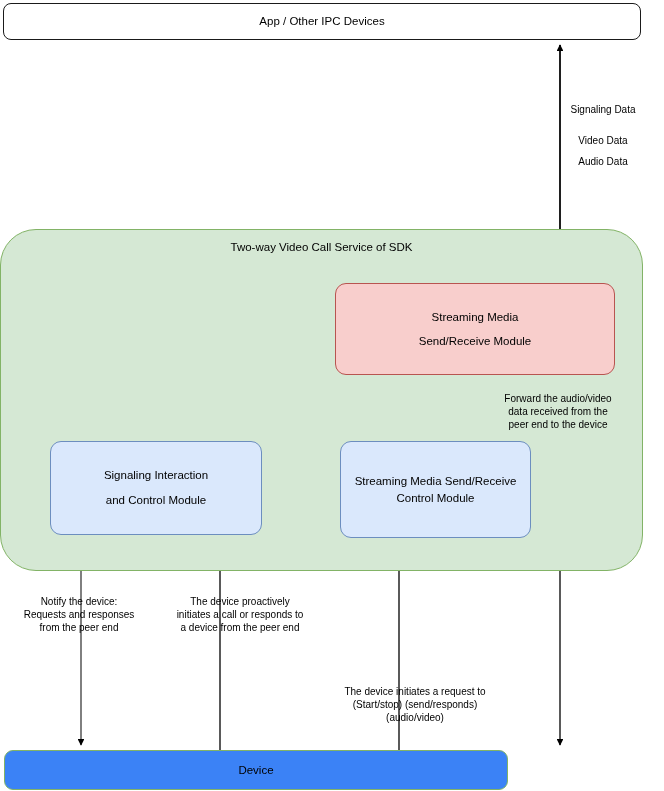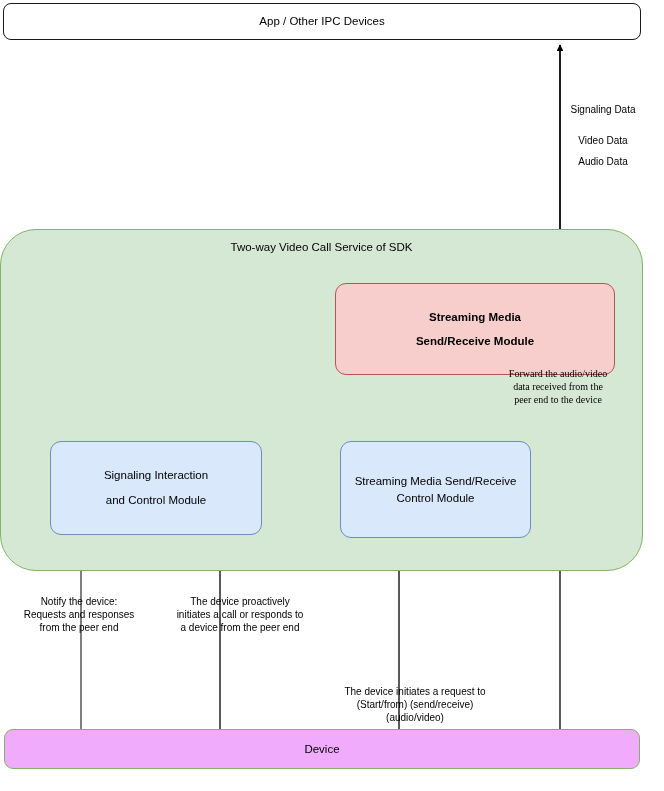--- a/index.html
+++ b/index.html
@@ -67,21 +67,20 @@
     left: 335px;
     top: 283px;
     width: 280px;
     height: 92px;
     background: #f8cecc;
     border: 1.1px solid #b85450;
     border-radius: 11px;
   }
   #streaming-media-module .node-label {
     line-height: 2.1;
-    font-weight: bold;
   }
 
   
   .module-blue {
     background: #dae8fc;
     border: 1.1px solid #6c8ebf;
     border-radius: 11px;
   }
   #signaling-module {
     left: 50px;
@@ -98,24 +97,24 @@
     width: 191px;
     height: 97px;
   }
   #media-control-module .node-label {
     line-height: 1.45;
   }
 
   
   #device-box {
     left: 4px;
-    top: 729px;
-    width: 636px;
+    top: 750px;
+    width: 504px;
     height: 40px;
-    background: #f0abfc;
+    background: #3b82f6;
     border: 1.2px solid #82b366;
     border-radius: 9px;
   }
 
   
   #connectors {
     position: absolute;
     left: 0;
     top: 0;
     width: 664px;
@@ -129,21 +128,21 @@
     font-size: 10px;
     color: #000000;
     line-height: 1.32;
     text-align: center;
     white-space: pre;
     transform: translateX(-50%);
   }
   #label-signaling-data  { left: 603px; top: 103px; }
   #label-video-data      { left: 603px; top: 134px; }
   #label-audio-data      { left: 603px; top: 155px; }
-  #label-forward-data    { left: 558px; top: 367px; font-family: Liberation Serif, serif; }
+  #label-forward-data    { left: 558px; top: 392px; }
   #label-notify-device   { left: 79px;  top: 595px; }
   #label-proactive-call  { left: 240px; top: 595px; }
   #label-device-request  { left: 415px; top: 685px; }
 </style>
 </head>
 <body>
 
 <div id="diagram-root">
 
   <svg id="connectors" viewBox="0 0 664 791" xmlns="http://www.w3.org/2000/svg">
@@ -221,16 +220,16 @@
 
   <div class="edge-label" id="label-notify-device">Notify the device:
 Requests and responses
 from the peer end</div>
 
   <div class="edge-label" id="label-proactive-call">The device proactively
 initiates a call or responds to
 a device from the peer end</div>
 
   <div class="edge-label" id="label-device-request">The device initiates a request to
-(Start/from) (send/receive)
+(Start/stop) (send/responds)
 (audio/video)</div>
 
 </div>
 
 </body></html>

